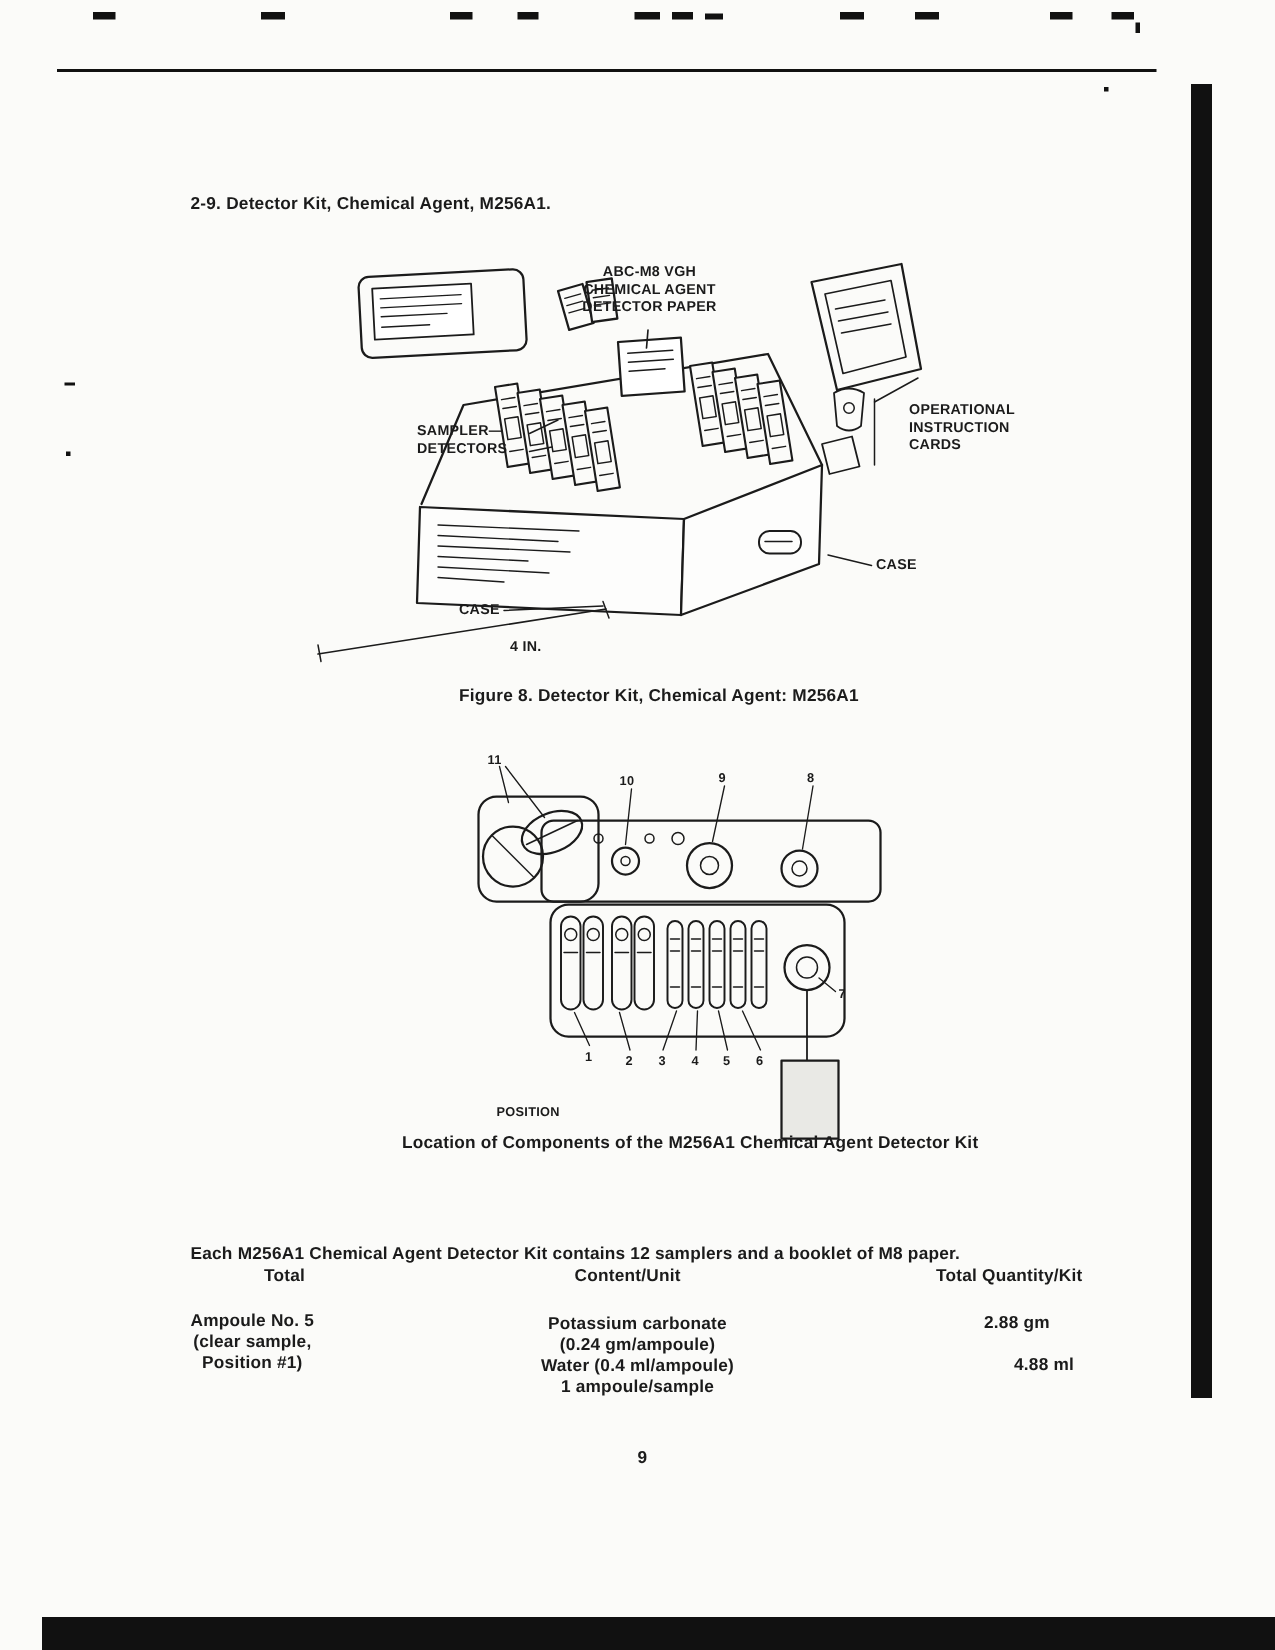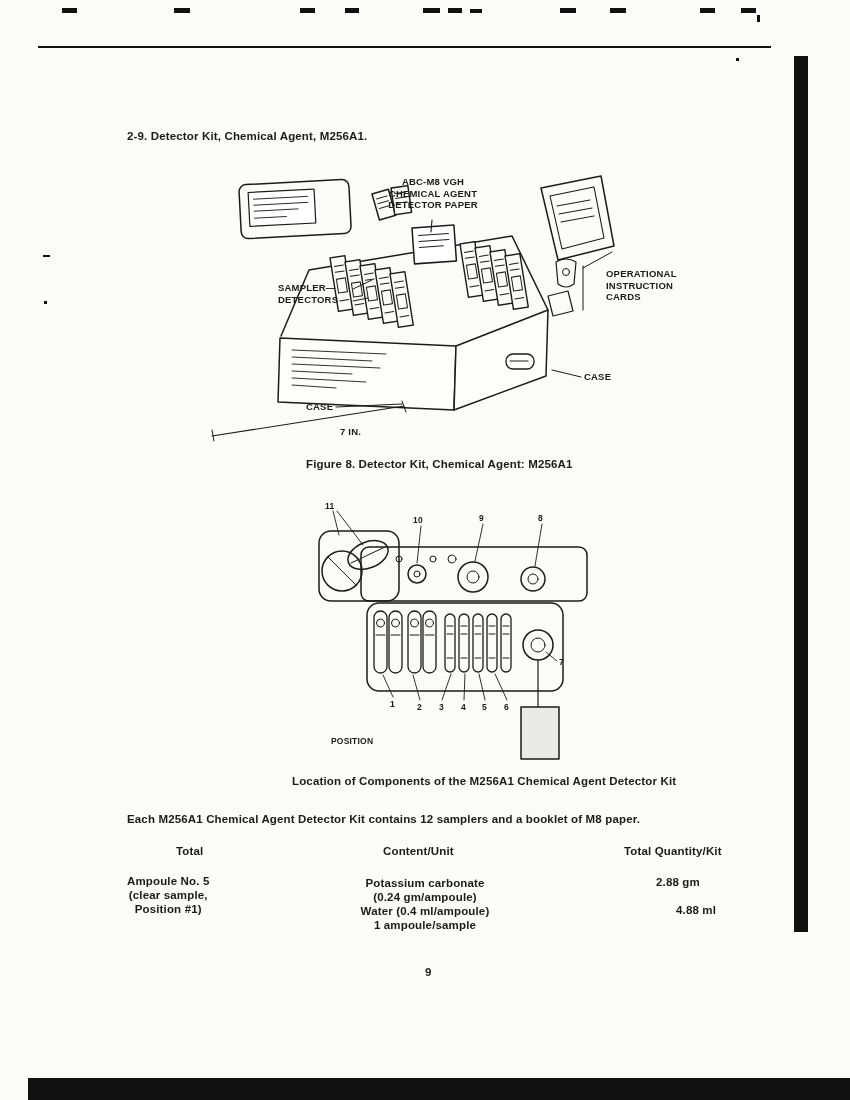--- a/index.html
+++ b/index.html
@@ -159,21 +159,21 @@
   <div class="lbl center-col" style="left:213px;top:18px;width:120px;">ABC-M8 VGH
 CHEMICAL AGENT
 DETECTOR PAPER</div>
   <div class="lbl" style="left:118px;top:124px;">SAMPLER—
 DETECTORS</div>
   <div class="lbl" style="left:414px;top:110px;margin-left:32px;">OPERATIONAL
 INSTRUCTION
 CARDS</div>
   <div class="lbl" style="left:424px;top:213px;">CASE</div>
   <div class="lbl" style="left:146px;top:243px;">CASE</div>
-  <div class="lbl" style="left:180px;top:268px;">7 IN.</div>
+  <div class="lbl" style="left:180px;top:268px;">4 IN.</div>
 </div>
 
 <div class="body-text" style="left:306px;top:458px;">Figure 8.  Detector Kit, Chemical Agent:  M256A1</div>
 
 <div class="fig" style="left:295px;top:495px;width:300px;height:290px;text-decoration:underline;">
   <svg viewBox="0 0 300 290">
     <defs>
       <g id="amp-wide">
         <rect x="0" y="0" width="13" height="62" rx="6.5" fill="#fbfbf9" stroke="#1b1b1b" stroke-width="1.3"></rect>
         <circle cx="6.5" cy="12" r="4" fill="none" stroke="#1b1b1b" stroke-width="1"></circle>
@@ -243,23 +243,23 @@
   <div class="callout" style="left:264px;top:162px;">7</div>
   <div class="callout" style="left:36px;top:201px;margin-top:40px;">POSITION</div>
   <div class="callout" style="left:95px;top:204px;">1</div>
   <div class="callout" style="left:122px;top:207px;">2</div>
   <div class="callout" style="left:144px;top:207px;">3</div>
   <div class="callout" style="left:166px;top:207px;">4</div>
   <div class="callout" style="left:187px;top:207px;">5</div>
   <div class="callout" style="left:209px;top:207px;">6</div>
 </div>
 
-<div class="body-text" style="left:268px;top:775px;margin-left:24px;">Location of Components of the M256A1 Chemical Agent Detector Kit</div>
-
-<div class="body-text" style="left:127px;top:813px;text-align:right;">Each M256A1 Chemical Agent Detector Kit contains 12 samplers and a booklet of M8 paper.</div>
+<div class="body-text" style="left:268px;top:756px;">Location of Components of the M256A1 Chemical Agent Detector Kit</div>
+
+<div class="body-text" style="left:127px;top:830px;text-align:right;">Each M256A1 Chemical Agent Detector Kit contains 12 samplers and a booklet of M8 paper.</div>
 
 <div class="body-text" style="left:176px;top:845px;">Total</div>
 <div class="body-text" style="left:383px;top:845px;">Content/Unit</div>
 <div class="body-text" style="left:624px;top:845px;">Total Quantity/Kit</div>
 
 <div class="body-text" style="left:127px;top:874px;text-align:center;">
   <div class="col-line">Ampoule No. 5</div>
   <div class="col-line">(clear sample,</div>
   <div class="col-line">Position #1)</div>
 </div>

